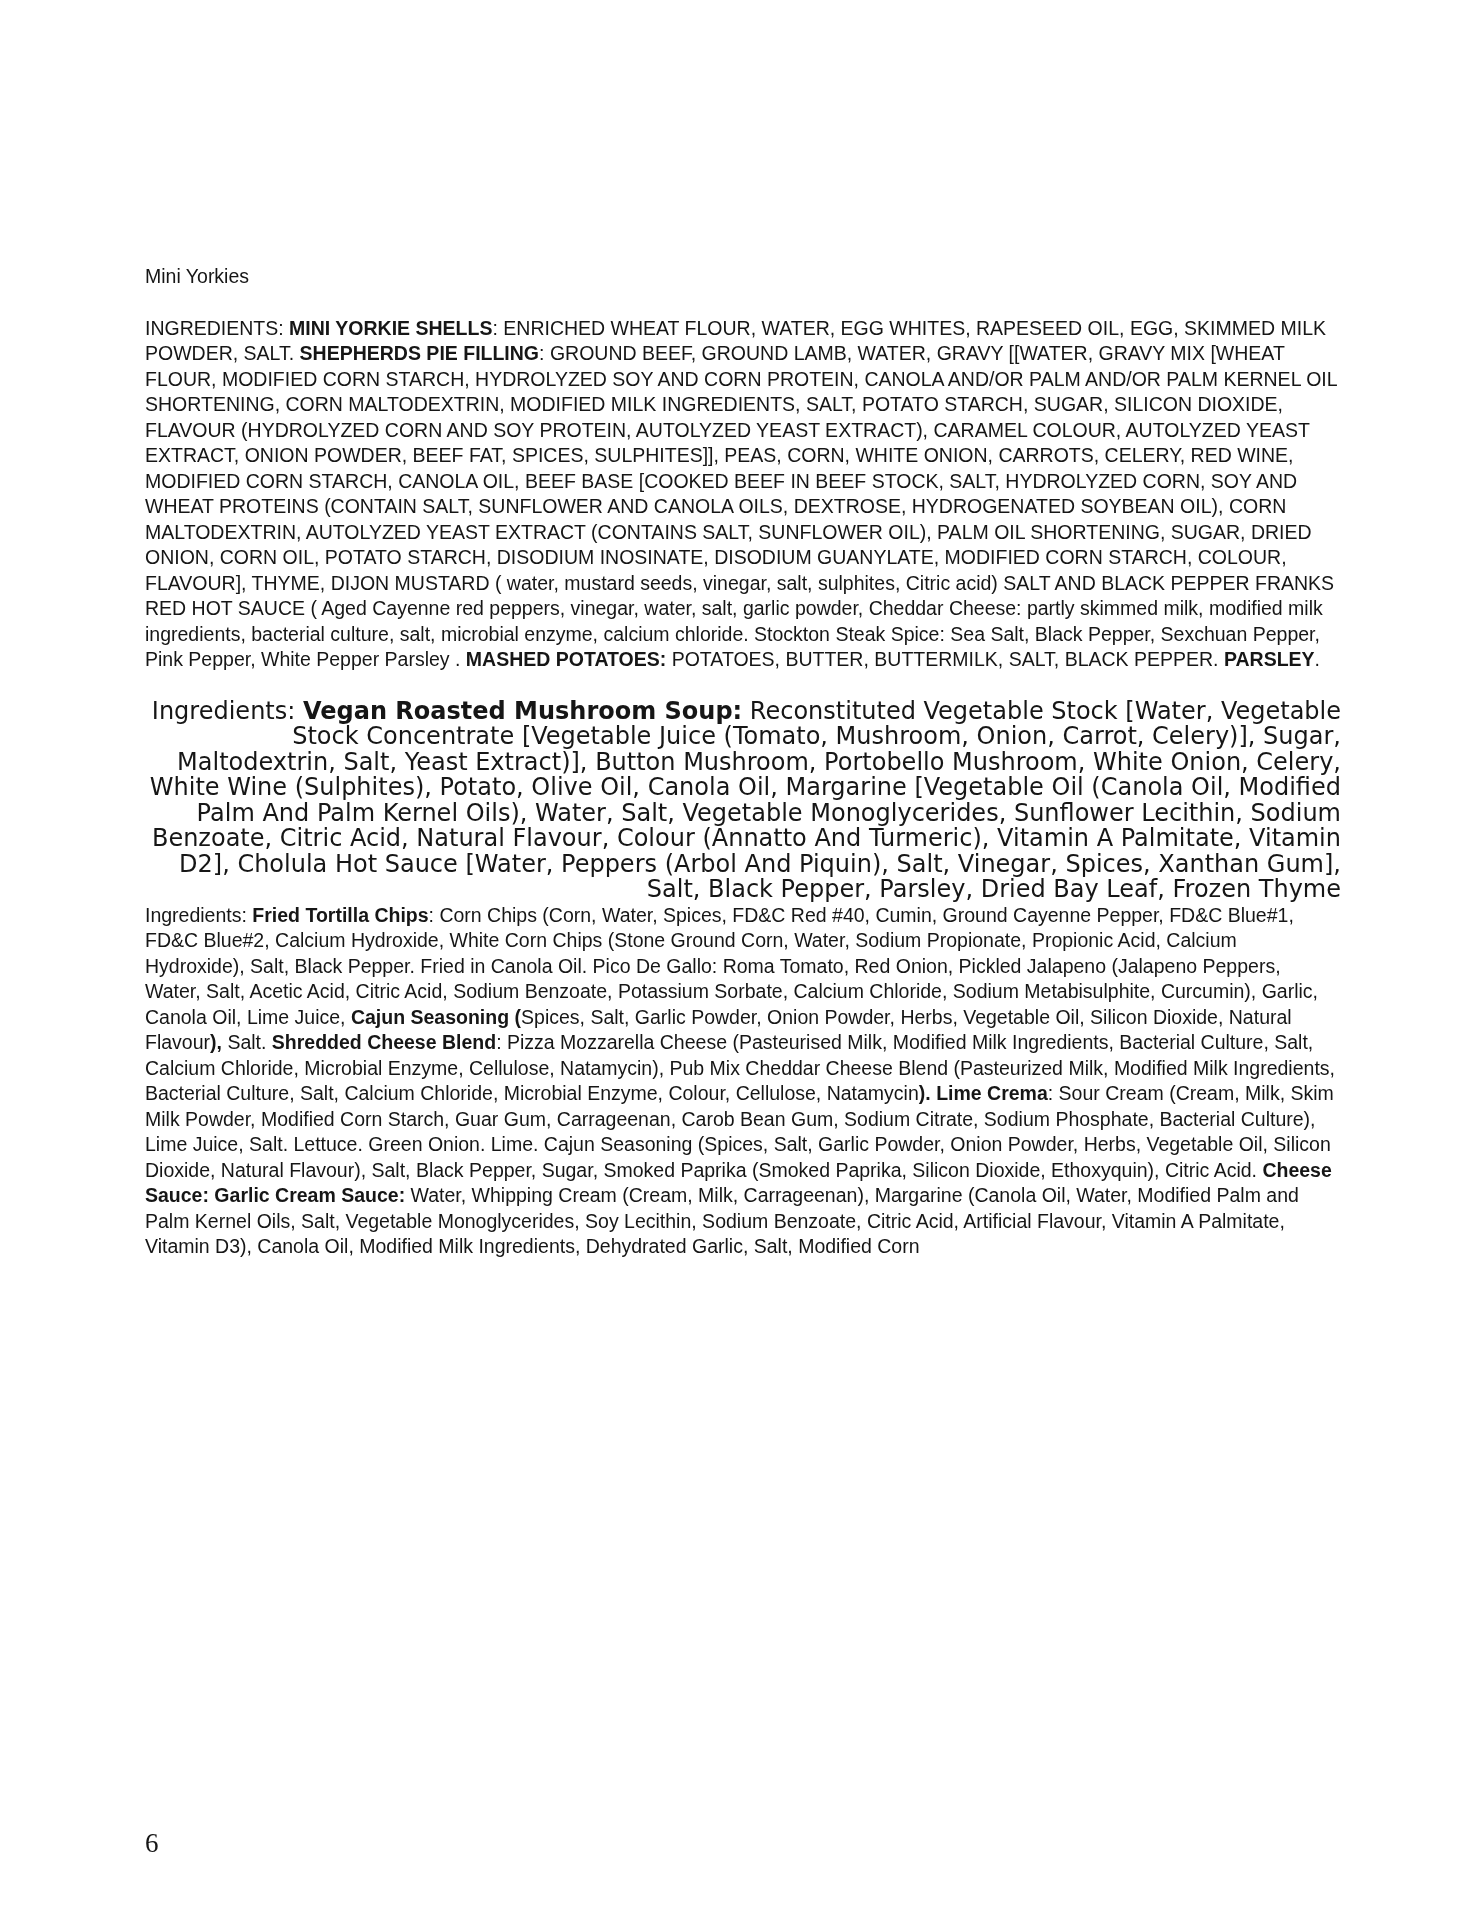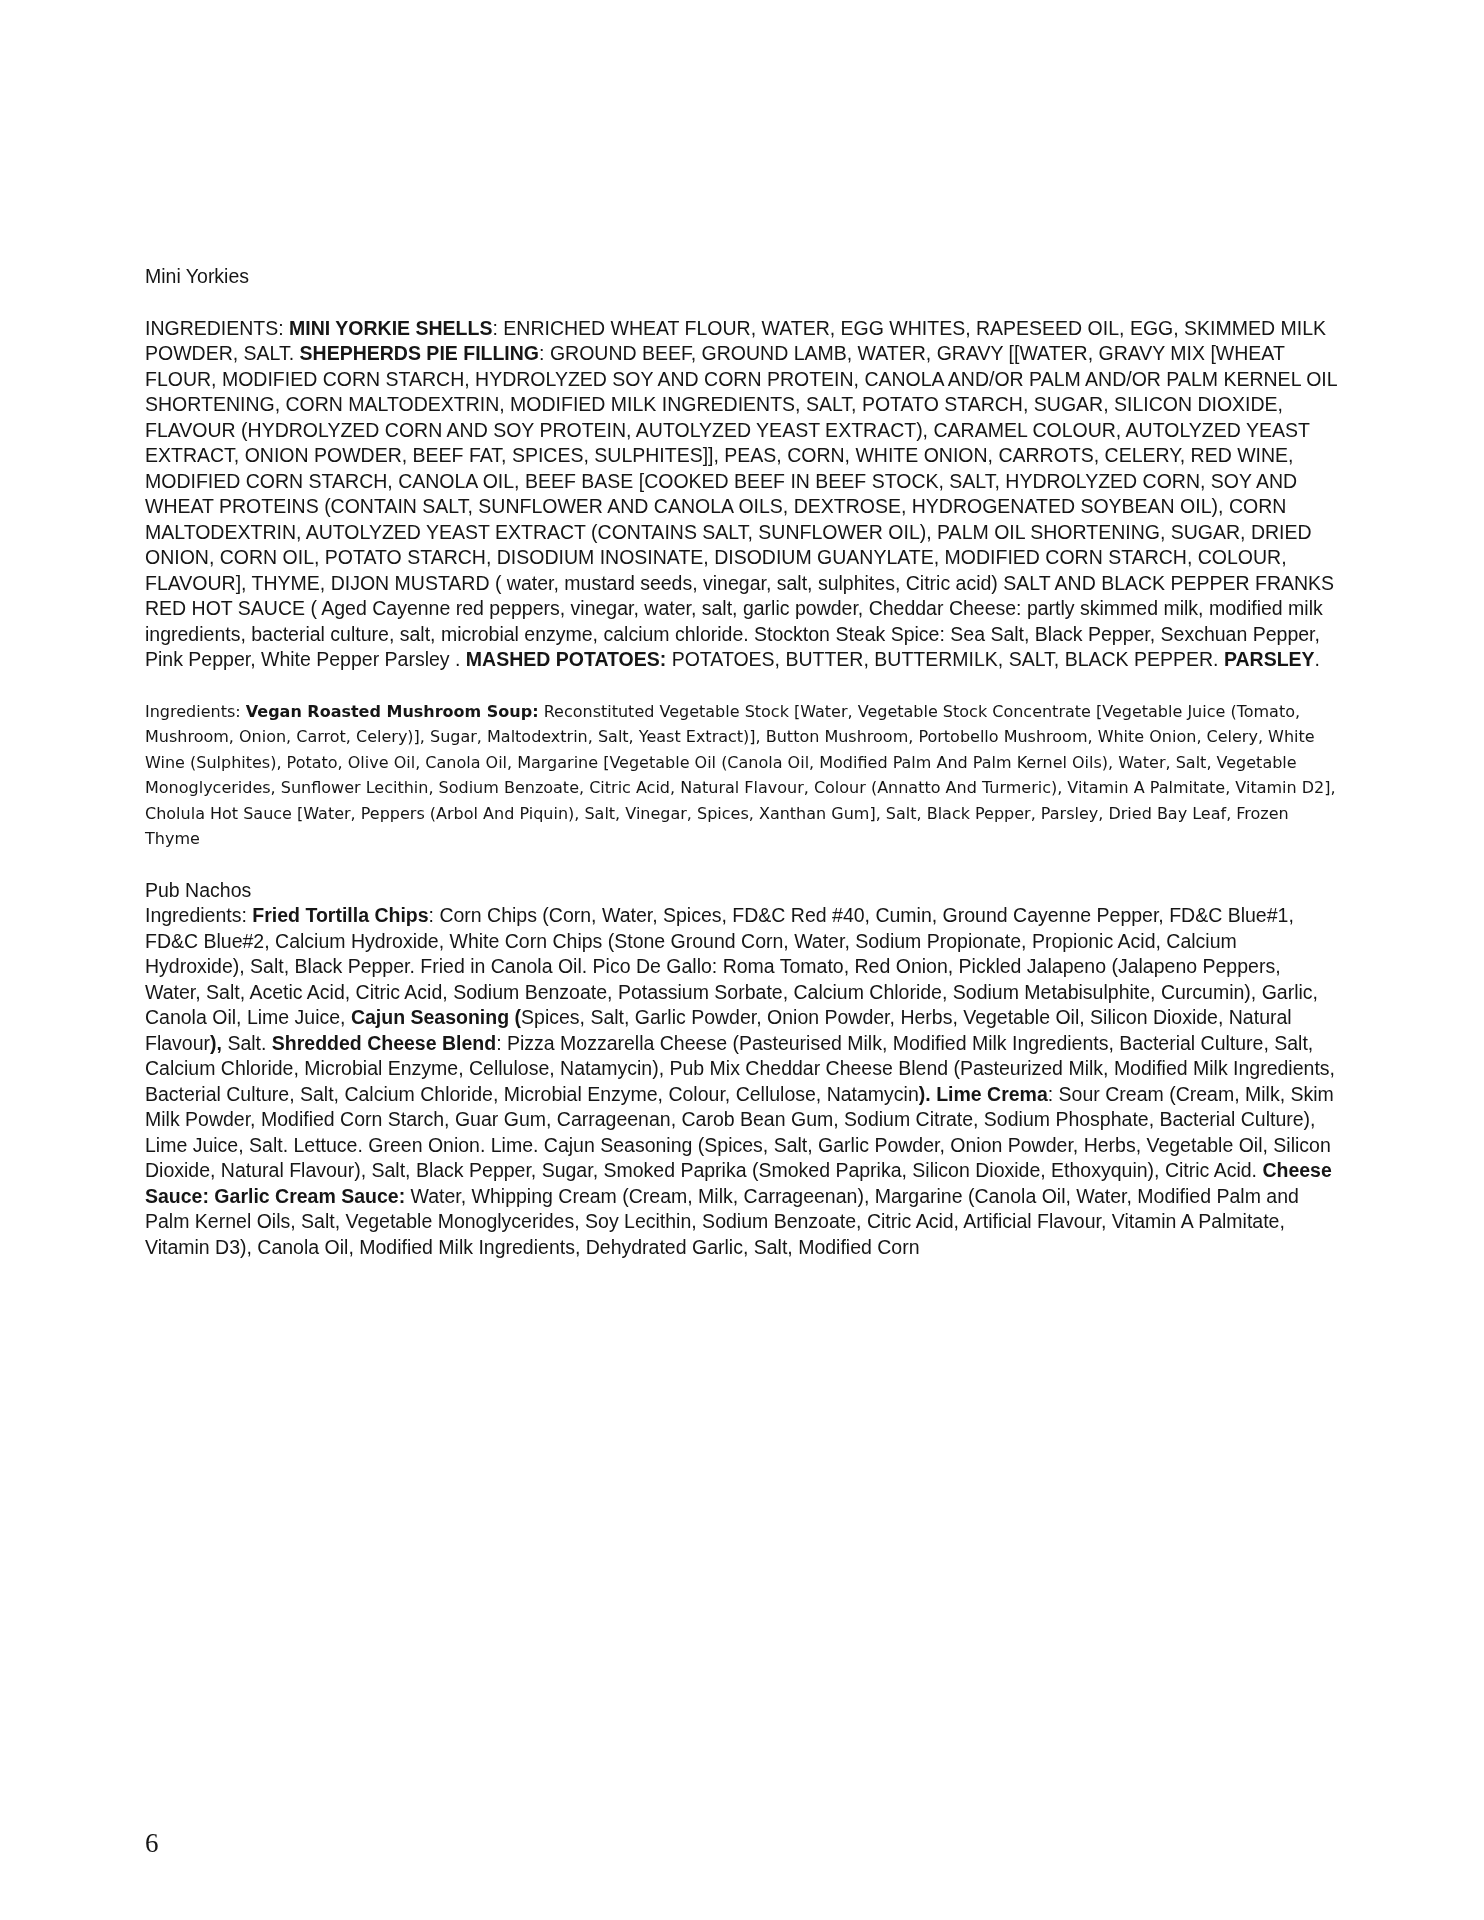--- a/index.html
+++ b/index.html
@@ -27,38 +27,38 @@
   }
   .block:first-child { margin-top: 0; }
   .block.tight { margin-top: 0; }
   .font-main {
     font-family: "Liberation Sans", sans-serif;
     font-size: 19.5px;
     line-height: 25.5px;
   }
   .font-alt {
     font-family: "DejaVu Sans", sans-serif;
-    font-size: 16px;
+    font-size: 24px;
     line-height: 25.5px;
+    text-align: right;
   }
   .bold { font-weight: bold; }
   .page-number {
     position: absolute;
     left: 145px;
     top: 1828px;
     font-family: "Liberation Serif", serif;
     font-size: 27px;
     color: #161616;
   }
 </style>
 </head>
 <body>
 
 <div class="page">
   <div class="content">
       <div class="block font-main"><span>Mini Yorkies</span></div>
       <div class="block font-main"><span>INGREDIENTS: </span><span class="bold">MINI YORKIE SHELLS</span><span>: ENRICHED WHEAT FLOUR, WATER, EGG WHITES, RAPESEED OIL, EGG, SKIMMED MILK POWDER, SALT. </span><span class="bold">SHEPHERDS PIE FILLING</span><span>: GROUND BEEF, GROUND LAMB, WATER, GRAVY [[WATER, GRAVY MIX [WHEAT FLOUR, MODIFIED CORN STARCH, HYDROLYZED SOY AND CORN PROTEIN, CANOLA AND/OR PALM AND/OR PALM KERNEL OIL SHORTENING, CORN MALTODEXTRIN, MODIFIED MILK INGREDIENTS, SALT, POTATO STARCH, SUGAR, SILICON DIOXIDE, FLAVOUR (HYDROLYZED CORN AND SOY PROTEIN, AUTOLYZED YEAST EXTRACT), CARAMEL COLOUR, AUTOLYZED YEAST EXTRACT, ONION POWDER, BEEF FAT, SPICES, SULPHITES]], PEAS, CORN, WHITE ONION, CARROTS, CELERY, RED WINE, MODIFIED CORN STARCH, CANOLA OIL, BEEF BASE [COOKED BEEF IN BEEF STOCK, SALT, HYDROLYZED CORN, SOY AND WHEAT PROTEINS (CONTAIN SALT, SUNFLOWER AND CANOLA OILS, DEXTROSE, HYDROGENATED SOYBEAN OIL), CORN MALTODEXTRIN, AUTOLYZED YEAST EXTRACT (CONTAINS SALT, SUNFLOWER OIL), PALM OIL SHORTENING, SUGAR, DRIED ONION, CORN OIL, POTATO STARCH, DISODIUM INOSINATE, DISODIUM GUANYLATE, MODIFIED CORN STARCH, COLOUR, FLAVOUR],  THYME, DIJON MUSTARD ( water, mustard seeds, vinegar, salt, sulphites, Citric acid) SALT AND BLACK PEPPER FRANKS RED HOT SAUCE ( Aged Cayenne red peppers, vinegar, water, salt, garlic powder, Cheddar Cheese: partly skimmed milk, modified milk ingredients, bacterial culture, salt, microbial enzyme, calcium chloride. Stockton Steak Spice: Sea Salt, Black Pepper, Sexchuan Pepper, Pink Pepper, White Pepper Parsley . </span><span class="bold">MASHED POTATOES:</span><span> POTATOES, BUTTER, BUTTERMILK, SALT, BLACK PEPPER. </span><span class="bold">PARSLEY</span><span>.</span></div>
       <div class="block font-alt"><span>Ingredients: </span><span class="bold">Vegan Roasted Mushroom Soup:</span><span> Reconstituted Vegetable Stock [Water, Vegetable Stock Concentrate [Vegetable Juice (Tomato, Mushroom, Onion, Carrot, Celery)], Sugar, Maltodextrin, Salt, Yeast Extract)], Button Mushroom, Portobello Mushroom, White Onion, Celery, White Wine (Sulphites), Potato, Olive Oil, Canola Oil, Margarine [Vegetable Oil (Canola Oil, Modified Palm And Palm Kernel Oils), Water, Salt, Vegetable Monoglycerides, Sunflower Lecithin, Sodium Benzoate, Citric Acid, Natural Flavour, Colour (Annatto And Turmeric), Vitamin A Palmitate, Vitamin D2], Cholula Hot Sauce [Water, Peppers (Arbol And Piquin), Salt, Vinegar, Spices, Xanthan Gum], Salt, Black Pepper, Parsley, Dried Bay Leaf, Frozen Thyme</span></div>
-      <div class="block font-main"><span>Pub Nachos</span></div>
       <div class="block font-main tight"><span>Ingredients: </span><span class="bold">Fried Tortilla Chips</span><span>: Corn Chips (Corn, Water, Spices, FD&amp;C Red #40, Cumin, Ground Cayenne Pepper, FD&amp;C Blue#1, FD&amp;C Blue#2, Calcium Hydroxide, White Corn Chips (Stone Ground Corn, Water, Sodium Propionate, Propionic Acid, Calcium Hydroxide), Salt, Black Pepper. Fried in Canola Oil. Pico De Gallo: Roma Tomato, Red Onion, Pickled Jalapeno (Jalapeno Peppers, Water, Salt, Acetic Acid, Citric Acid, Sodium Benzoate, Potassium Sorbate, Calcium Chloride, Sodium Metabisulphite, Curcumin), Garlic, Canola Oil, Lime Juice, </span><span class="bold">Cajun Seasoning (</span><span>Spices, Salt, Garlic Powder, Onion Powder, Herbs, Vegetable Oil, Silicon Dioxide, Natural Flavour</span><span class="bold">), </span><span>Salt. </span><span class="bold">Shredded Cheese Blend</span><span>: Pizza Mozzarella Cheese (Pasteurised Milk, Modified Milk Ingredients, Bacterial Culture, Salt, Calcium Chloride, Microbial Enzyme, Cellulose, Natamycin), Pub Mix Cheddar Cheese Blend (Pasteurized Milk, Modified Milk Ingredients, Bacterial Culture, Salt, Calcium Chloride, Microbial Enzyme, Colour, Cellulose, Natamycin</span><span class="bold">). Lime Crema</span><span>: Sour Cream (Cream, Milk, Skim Milk Powder, Modified Corn Starch, Guar Gum, Carrageenan, Carob Bean Gum, Sodium Citrate, Sodium Phosphate, Bacterial Culture), Lime Juice, Salt. Lettuce. Green Onion. Lime. Cajun Seasoning (Spices, Salt, Garlic Powder, Onion Powder, Herbs, Vegetable Oil, Silicon Dioxide, Natural Flavour), Salt, Black Pepper, Sugar, Smoked Paprika (Smoked Paprika, Silicon Dioxide, Ethoxyquin), Citric Acid. </span><span class="bold">Cheese Sauce: Garlic Cream Sauce:</span><span> Water, Whipping Cream (Cream, Milk, Carrageenan), Margarine (Canola Oil, Water, Modified Palm and Palm Kernel Oils, Salt, Vegetable Monoglycerides, Soy Lecithin, Sodium Benzoate, Citric Acid, Artificial Flavour, Vitamin A Palmitate, Vitamin D3), Canola Oil, Modified Milk Ingredients, Dehydrated Garlic, Salt, Modified Corn</span></div>
     </div>
   <div class="page-number">6</div>
 </div>
 
 </body></html>

